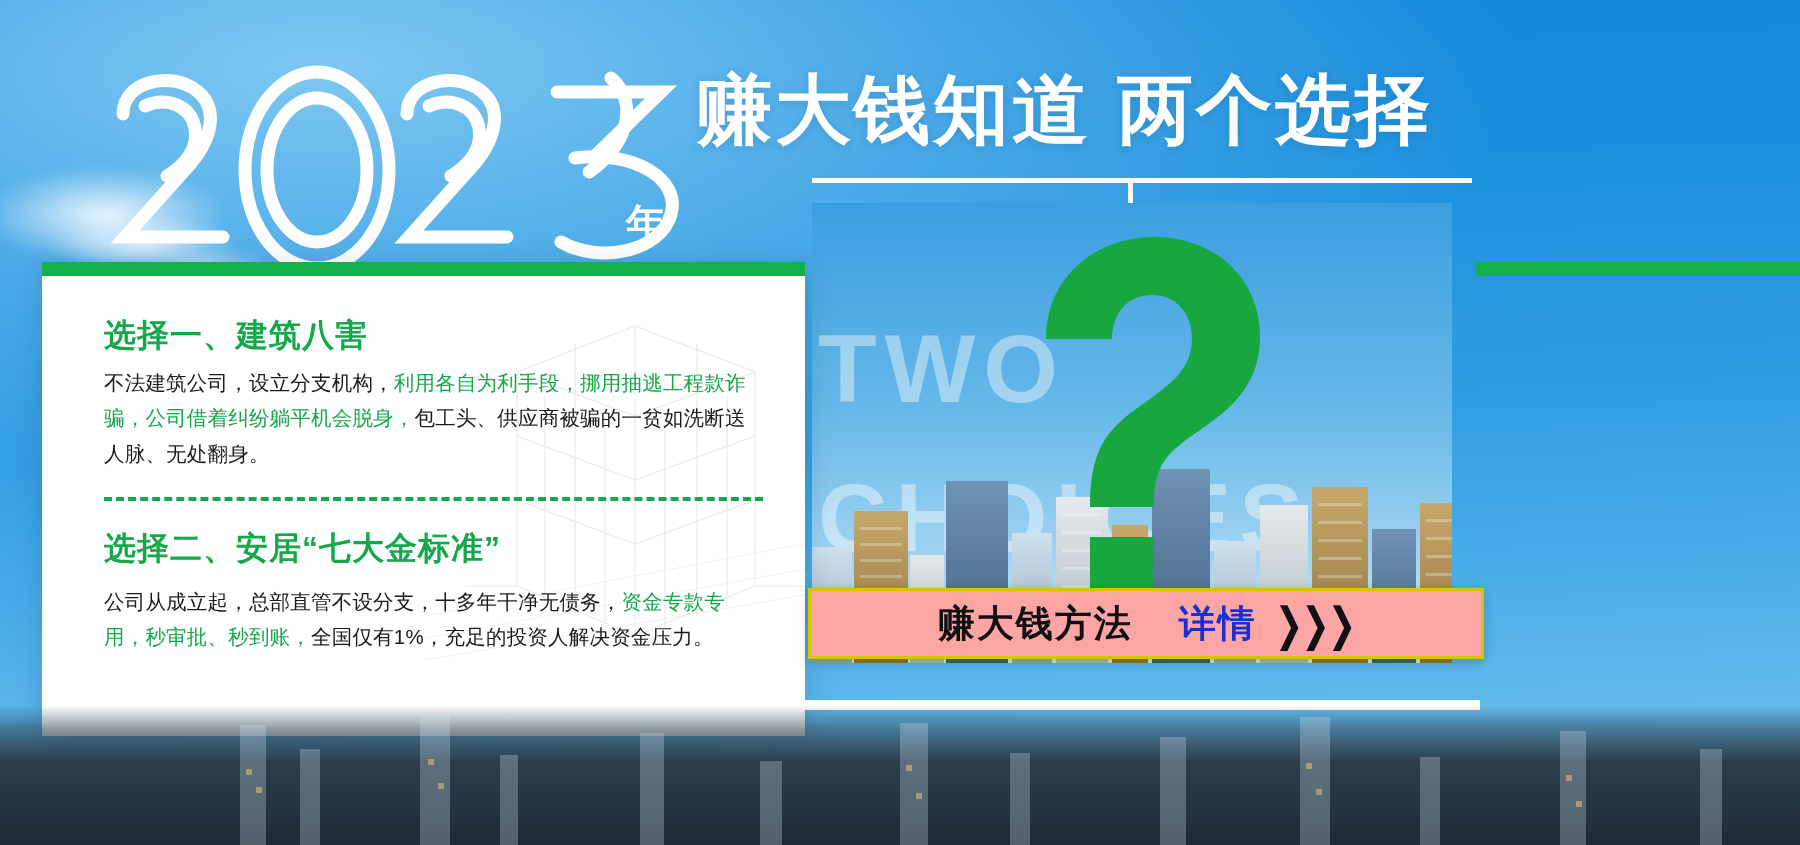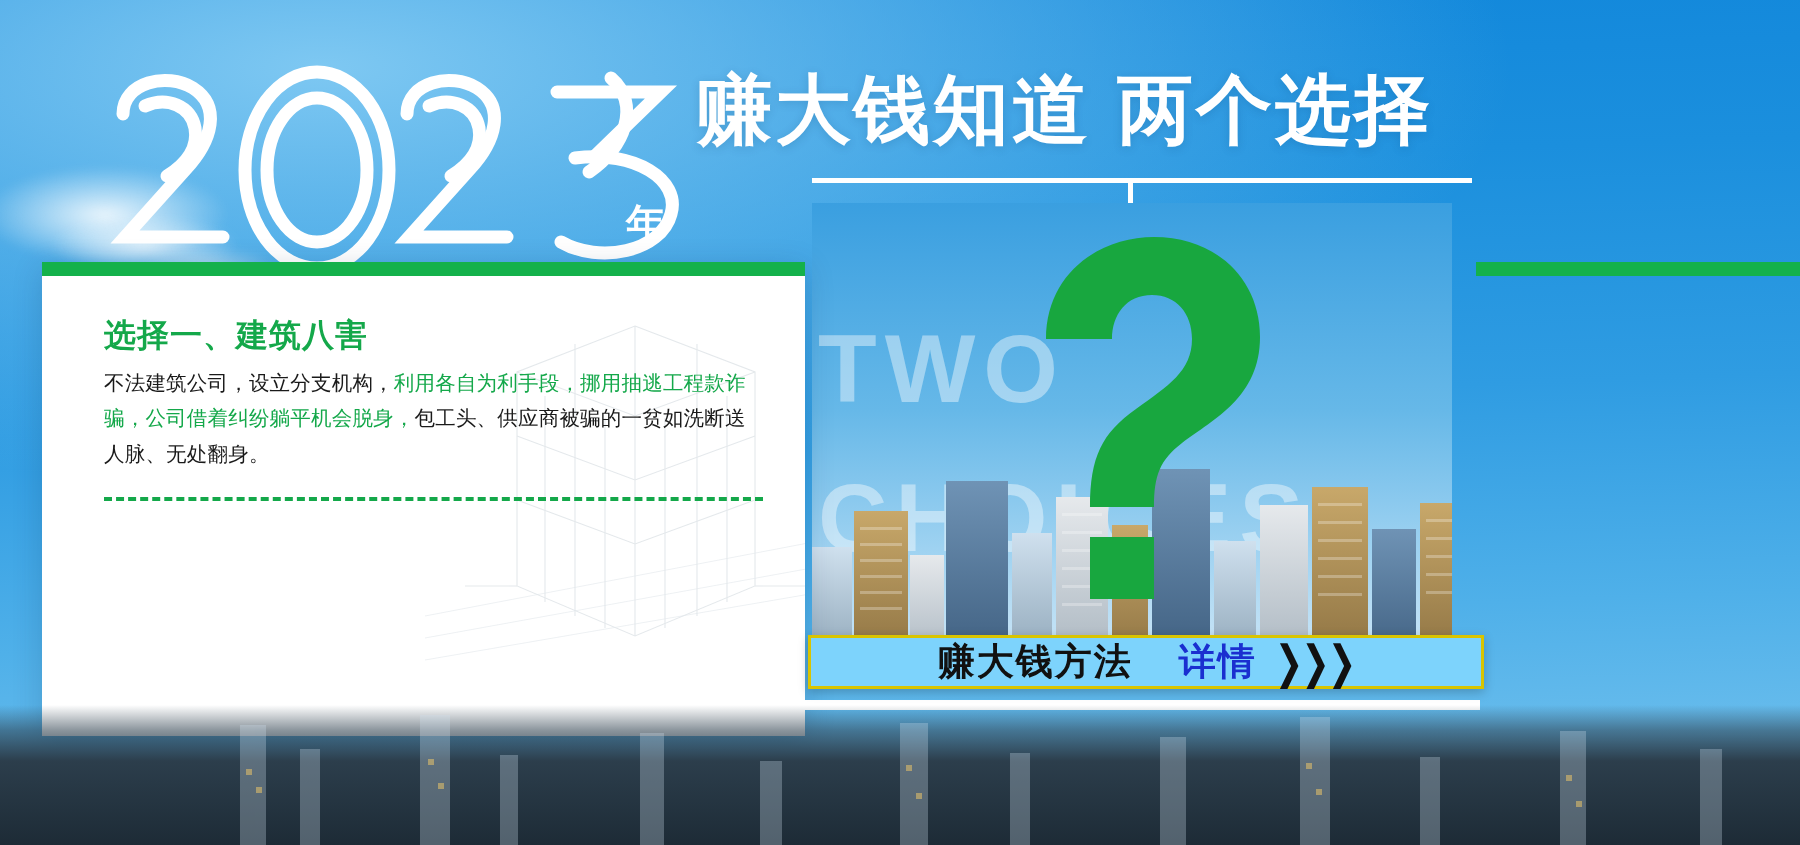--- a/index.html
+++ b/index.html
@@ -117,25 +117,24 @@
   .city { position:absolute; left:0; right:0; bottom:0; height:212px; overflow:hidden; }
 
   
   .qmark {
     position:absolute; left:172px; top:18px; width:300px; height:420px;
   }
   .qmark svg { width:100%; height:100%; }
 
   
   .cta {
-    position:absolute; left:808px; top:588px; width:676px; height:54px;
-    background:#7dd3fc; border:3px solid #d9c400;
+    position:absolute; left:808px; top:588px; width:676px; height:71px;
+    background:#fca5a5; border:3px solid #d9c400;
     display:flex; align-items:center; justify-content:center; gap:46px;
     box-shadow:0 3px 10px rgba(0,0,0,.22);
-    margin-top:47px;
   }
   .cta-main { font-size:37px; font-weight:700; color:#111; letter-spacing:2px; }
   .cta-more { font-size:37px; font-weight:700; color:#1a2fd0; letter-spacing:2px;font-family:Liberation Mono, monospace; }
   .cta-chev {
     font-size:34px; font-weight:700; color:#111; letter-spacing:-2px;
     display:flex; margin-left:-28px;
   }
   .cta-chev span { display:inline-block; transform:scaleY(1.35); }
 
   
@@ -296,20 +295,26 @@
 
       <div>
         <div class="sec-title">选择一、建筑八害</div>
         <div class="sec-body">
           <span>不法建筑公司，设立分支机构，</span><span class="hl">利用各自为利手段，挪用抽逃工程款诈骗，公司借着纠纷躺平机会脱身，</span><span>包工头、供应商被骗的一贫如洗断送人脉、无处翻身。</span>
         </div>
       </div>
 
       <div class="dashed"></div>
 
+      <div class="sec2">
+        <div class="sec-title">选择二、安居“七大金标准”</div>
+        <div class="sec-body">
+          <span>公司从成立起，总部直管不设分支，十多年干净无债务，</span><span class="hl">资金专款专用，秒审批、秒到账，</span><span>全国仅有1%，充足的投资人解决资金压力。</span>
+        </div>
+      </div>
 
     </div>
   </div>
 
   <div class="base-bar"></div>
 
   <div class="cta">
     <span class="cta-main">赚大钱方法</span>
     <span class="cta-more">详情</span>
     <span class="cta-chev">

